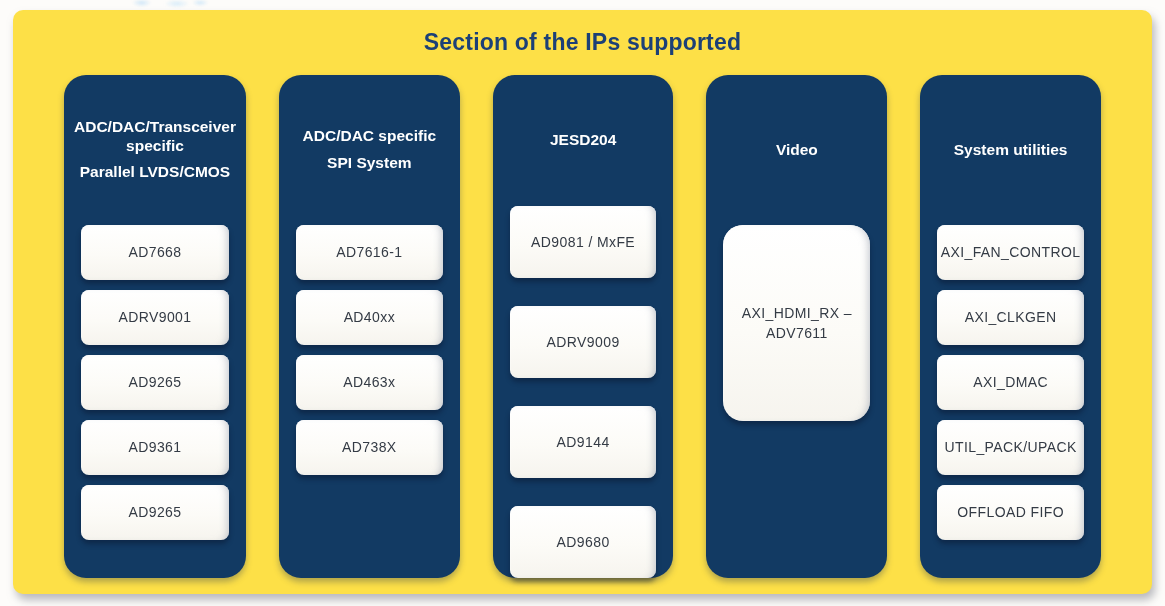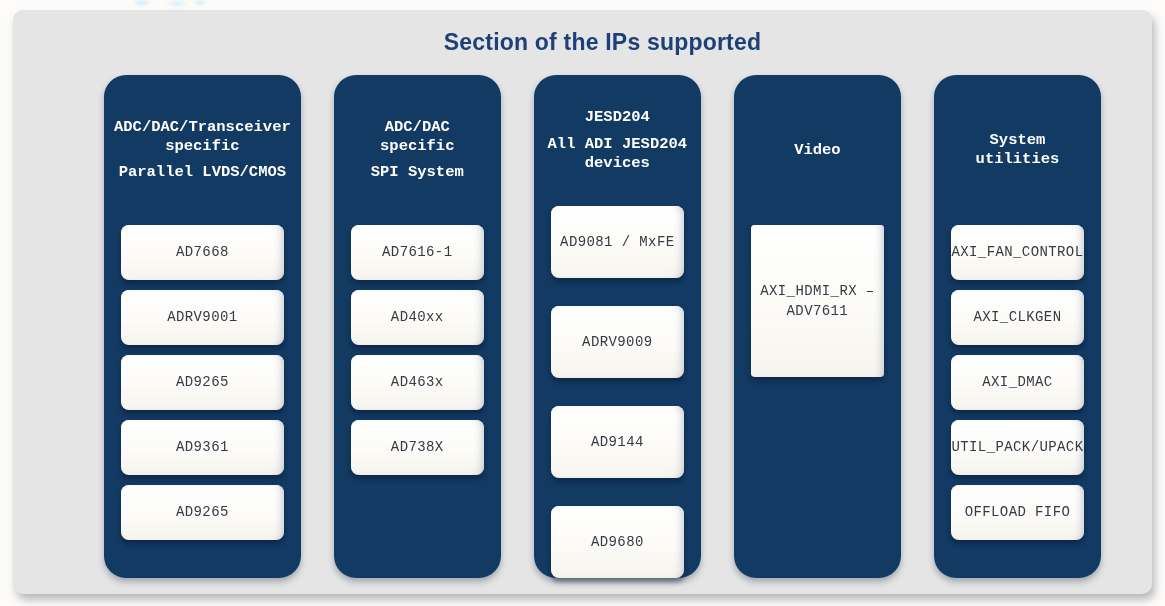--- a/index.html
+++ b/index.html
@@ -15,41 +15,39 @@
     position: absolute; left: 130px; top: 0; width: 78px; height: 9px;
     background:
       radial-gradient(ellipse 14px 6px at 15% 30%, #cfe6f7 0%, rgba(207,230,247,0) 70%),
       radial-gradient(ellipse 18px 6px at 60% 40%, #d8ecf9 0%, rgba(216,236,249,0) 70%),
       radial-gradient(ellipse 12px 5px at 90% 30%, #d2e8f8 0%, rgba(210,232,248,0) 70%);
     filter: blur(1px);
   }
   .panel {
     position: absolute; left: 13px; top: 10px;
     width: 1139px; height: 584px;
-    background: #e5e5e5;
+    background: #fde047;
     border-radius: 10px;
     box-shadow: 3px 6px 9px rgba(130,132,140,0.55);
-    padding-left: 40px;
   }
   .title-row {
     height: 65px;
     display: flex; align-items: center; justify-content: center;
   }
   .title {
     font-size: 23px;
     font-weight: 700;
     letter-spacing: 0.2px;
     color: #1c4077;
   }
   .columns-row {
     display: flex;
     gap: 33px;
     padding: 0 51px;
     height: 503px;
-    font-family: Liberation Mono, monospace;
   }
   .column {
     flex: 1 1 0;
     background: #123a63;
     border-radius: 22px;
     box-shadow: 0 4px 6px rgba(40,55,80,0.35);
     display: flex;
     flex-direction: column;
   }
   .col-header {
@@ -89,21 +87,21 @@
     font-size: 14px;
     letter-spacing: 0.4px;
     line-height: 1.45;
     white-space: pre-line;
   }
   
   .column:nth-child(3) .chips { gap: 28px; }
   .column:nth-child(3) .chip { height: 72px; }
   
   .column:nth-child(4) .chips { gap: 26px; }
-  .column:nth-child(4) .chip { height: 152px; border-radius: 4px; }
+  .column:nth-child(4) .chip { height: 196px; border-radius: 20px; }
 </style>
 </head>
 <body>
 
 <div class="smudge"></div>
 
 <div class="panel">
   <div class="title-row">
     <div class="title">Section of the IPs supported</div>
   </div>
@@ -129,21 +127,20 @@
         <div class="chips">
           <div class="chip">AD7616-1</div>
           <div class="chip">AD40xx</div>
           <div class="chip">AD463x</div>
           <div class="chip">AD738X</div>
         </div>
       </div>
       <div class="column">
         <div class="col-header">
           <div class="hline">JESD204</div>
-          <div class="hline">All ADI JESD204 devices</div>
         </div>
         <div class="chips">
           <div class="chip">AD9081 / MxFE</div>
           <div class="chip">ADRV9009</div>
           <div class="chip">AD9144</div>
           <div class="chip">AD9680</div>
         </div>
       </div>
       <div class="column">
         <div class="col-header">

